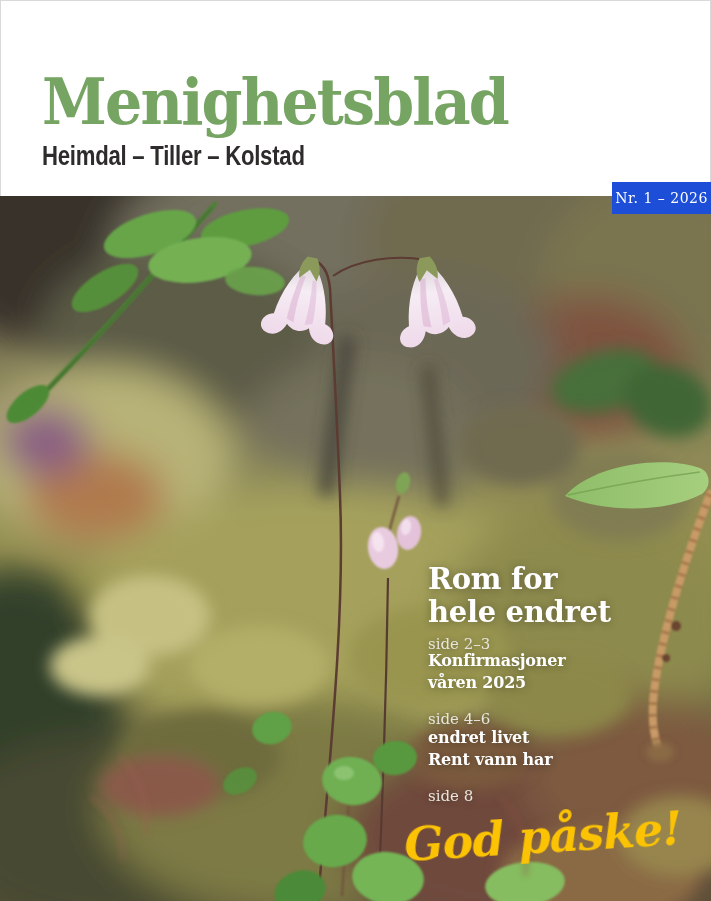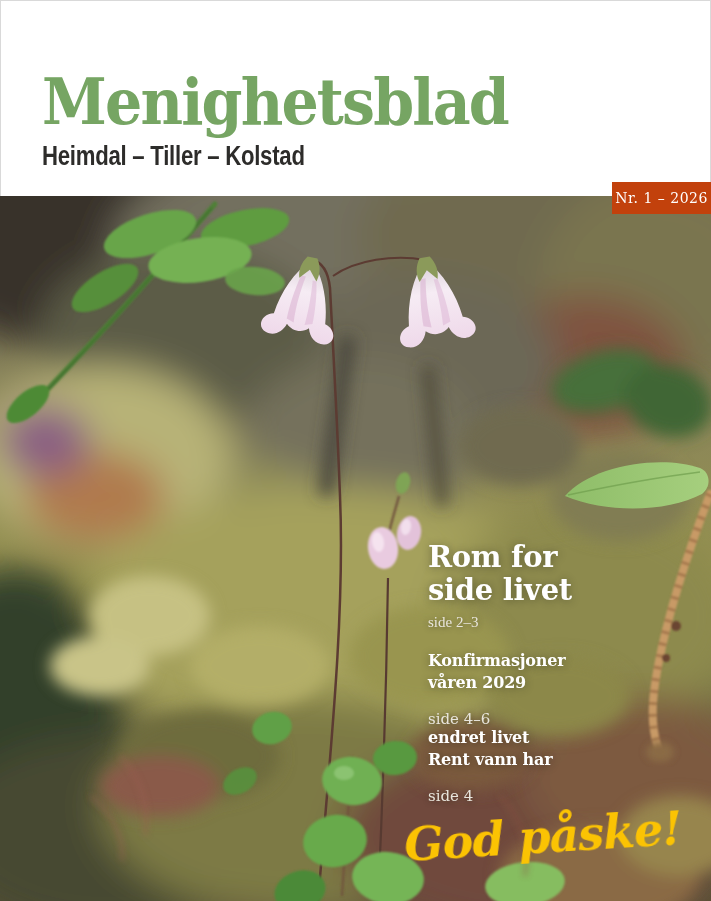--- a/index.html
+++ b/index.html
@@ -25,52 +25,52 @@
   .magazine-subtitle{
     margin:0;position:absolute;left:0;top:141px;
     font-family:"Liberation Sans",sans-serif;font-weight:bold;
     font-size:27px;line-height:30px;letter-spacing:-.3px;color:#2d2c2a;
     white-space:nowrap;transform:scaleX(.82);transform-origin:left top;
   }
 
   
   .issue-badge{
     position:absolute;left:612px;top:182px;width:99px;height:32px;
-    background:#c2410c;z-index:20;
+    background:#1d4ed8;z-index:20;
     display:flex;align-items:center;justify-content:center;
   }
   .issue-badge span{
     font-family:"DejaVu Serif",serif;font-size:14px;letter-spacing:.5px;
     color:#ffffff;white-space:nowrap;
   }
 
   
   .cover-photo{
     position:absolute;left:0;top:196px;width:711px;height:705px;
     overflow:hidden;z-index:1;background:#857f55;
   }
   .cover-photo svg{display:block;}
 
   
   .cover-stories{position:absolute;left:428px;top:0;z-index:10;width:260px;}
   .story{position:absolute;left:0;color:#ffffff;}
-  .story-1{top:541px;}
+  .story-1{top:563px;}
   .story-2{top:650px;}
   .story-3{top:727px;}
   .story .line{
     font-family:"DejaVu Serif",serif;font-weight:bold;
     text-shadow:0 1px 8px rgba(35,35,25,.40);white-space:nowrap;
   }
   .story-1 .line{font-size:29px;line-height:33px;letter-spacing:-.3px;}
   .story-2 .line,.story-3 .line{font-size:16px;line-height:22px;letter-spacing:-.2px;}
   .page-ref{
     font-family:"DejaVu Serif",serif;font-size:15px;line-height:18px;
     color:#e8e5dc;text-shadow:0 1px 6px rgba(35,35,25,.45);white-space:nowrap;
   }
-  .story-1 .page-ref{margin-top:6px;font-family:Liberation Serif, serif;}
+  .story-1 .page-ref{margin-top:6px;}
   .story-2 .page-ref,.story-3 .page-ref{margin-top:16px;}
 
   .easter-greeting{
     position:absolute;left:406px;top:818px;z-index:10;
     font-family:"DejaVu Serif",serif;font-style:italic;font-weight:bold;
     font-size:46px;letter-spacing:-1px;color:#fbc303;white-space:nowrap;
     transform:rotate(-3.5deg);transform-origin:left bottom;
   }
 </style>
 </head>
@@ -230,30 +230,30 @@
         <path d="M120,560 C140,580 150,610 145,640" fill="none" stroke="#9c6052" stroke-width="3"></path>
         <path d="M90,600 C110,615 125,640 122,665" fill="none" stroke="#9c6052" stroke-width="3"></path>
         <path d="M500,600 C520,620 530,650 525,680" fill="none" stroke="#8a5244" stroke-width="3"></path>
       </g>
     </svg>
   </div>
 
   <div class="cover-stories">
     <div class="story story-1">
       <div class="line">Rom for</div>
-      <div class="line">side livet</div>
+      <div class="line">hele endret</div>
       <div class="page-ref">side 2–3</div>
     </div>
     <div class="story story-2">
       <div class="line">Konfirmasjoner</div>
-      <div class="line">våren 2029</div>
+      <div class="line">våren 2025</div>
       <div class="page-ref">side 4–6</div>
     </div>
     <div class="story story-3">
       <div class="line">endret livet</div>
       <div class="line">Rent vann har</div>
-      <div class="page-ref">side 4</div>
+      <div class="page-ref">side 8</div>
     </div>
   </div>
 
   <div class="easter-greeting">God påske!</div>
 
 </div>
 
 </body></html>

